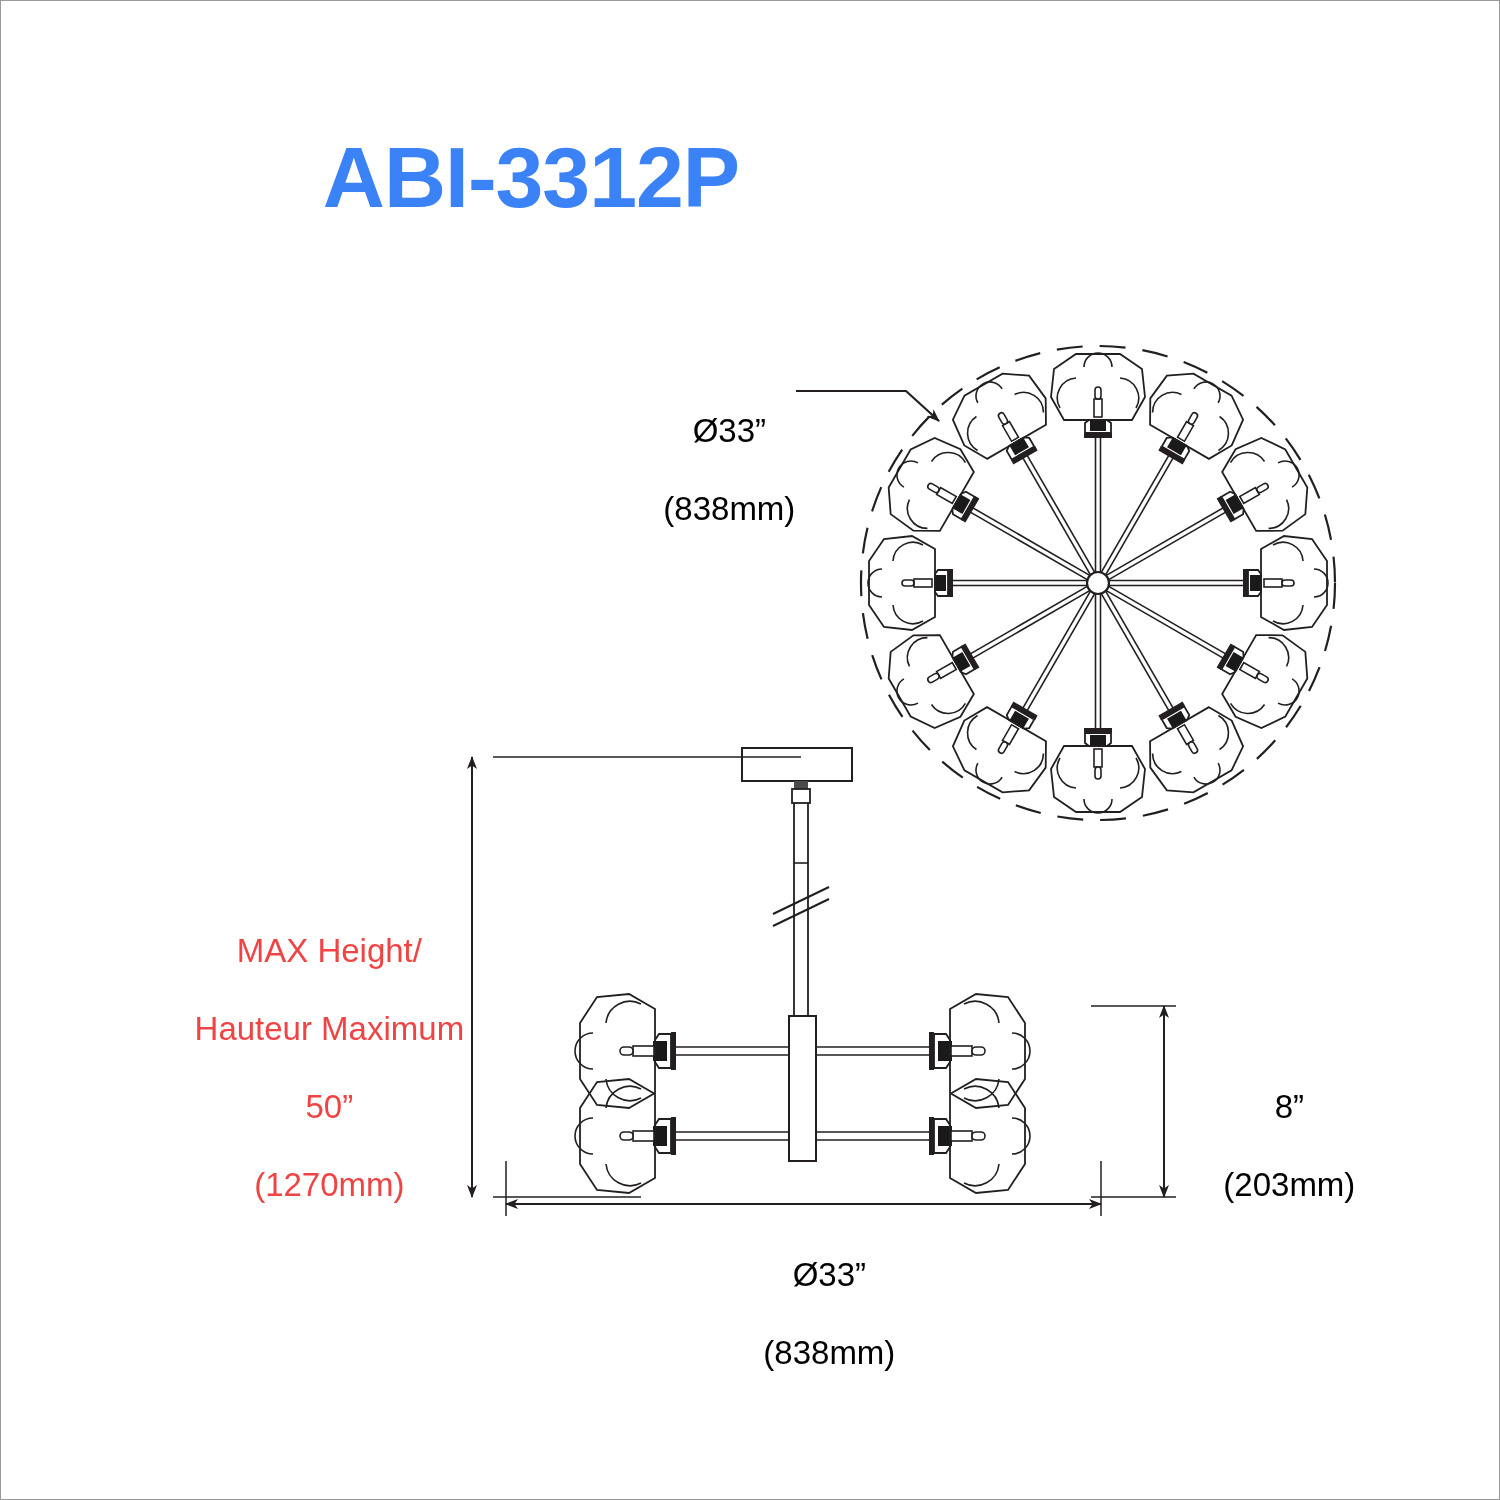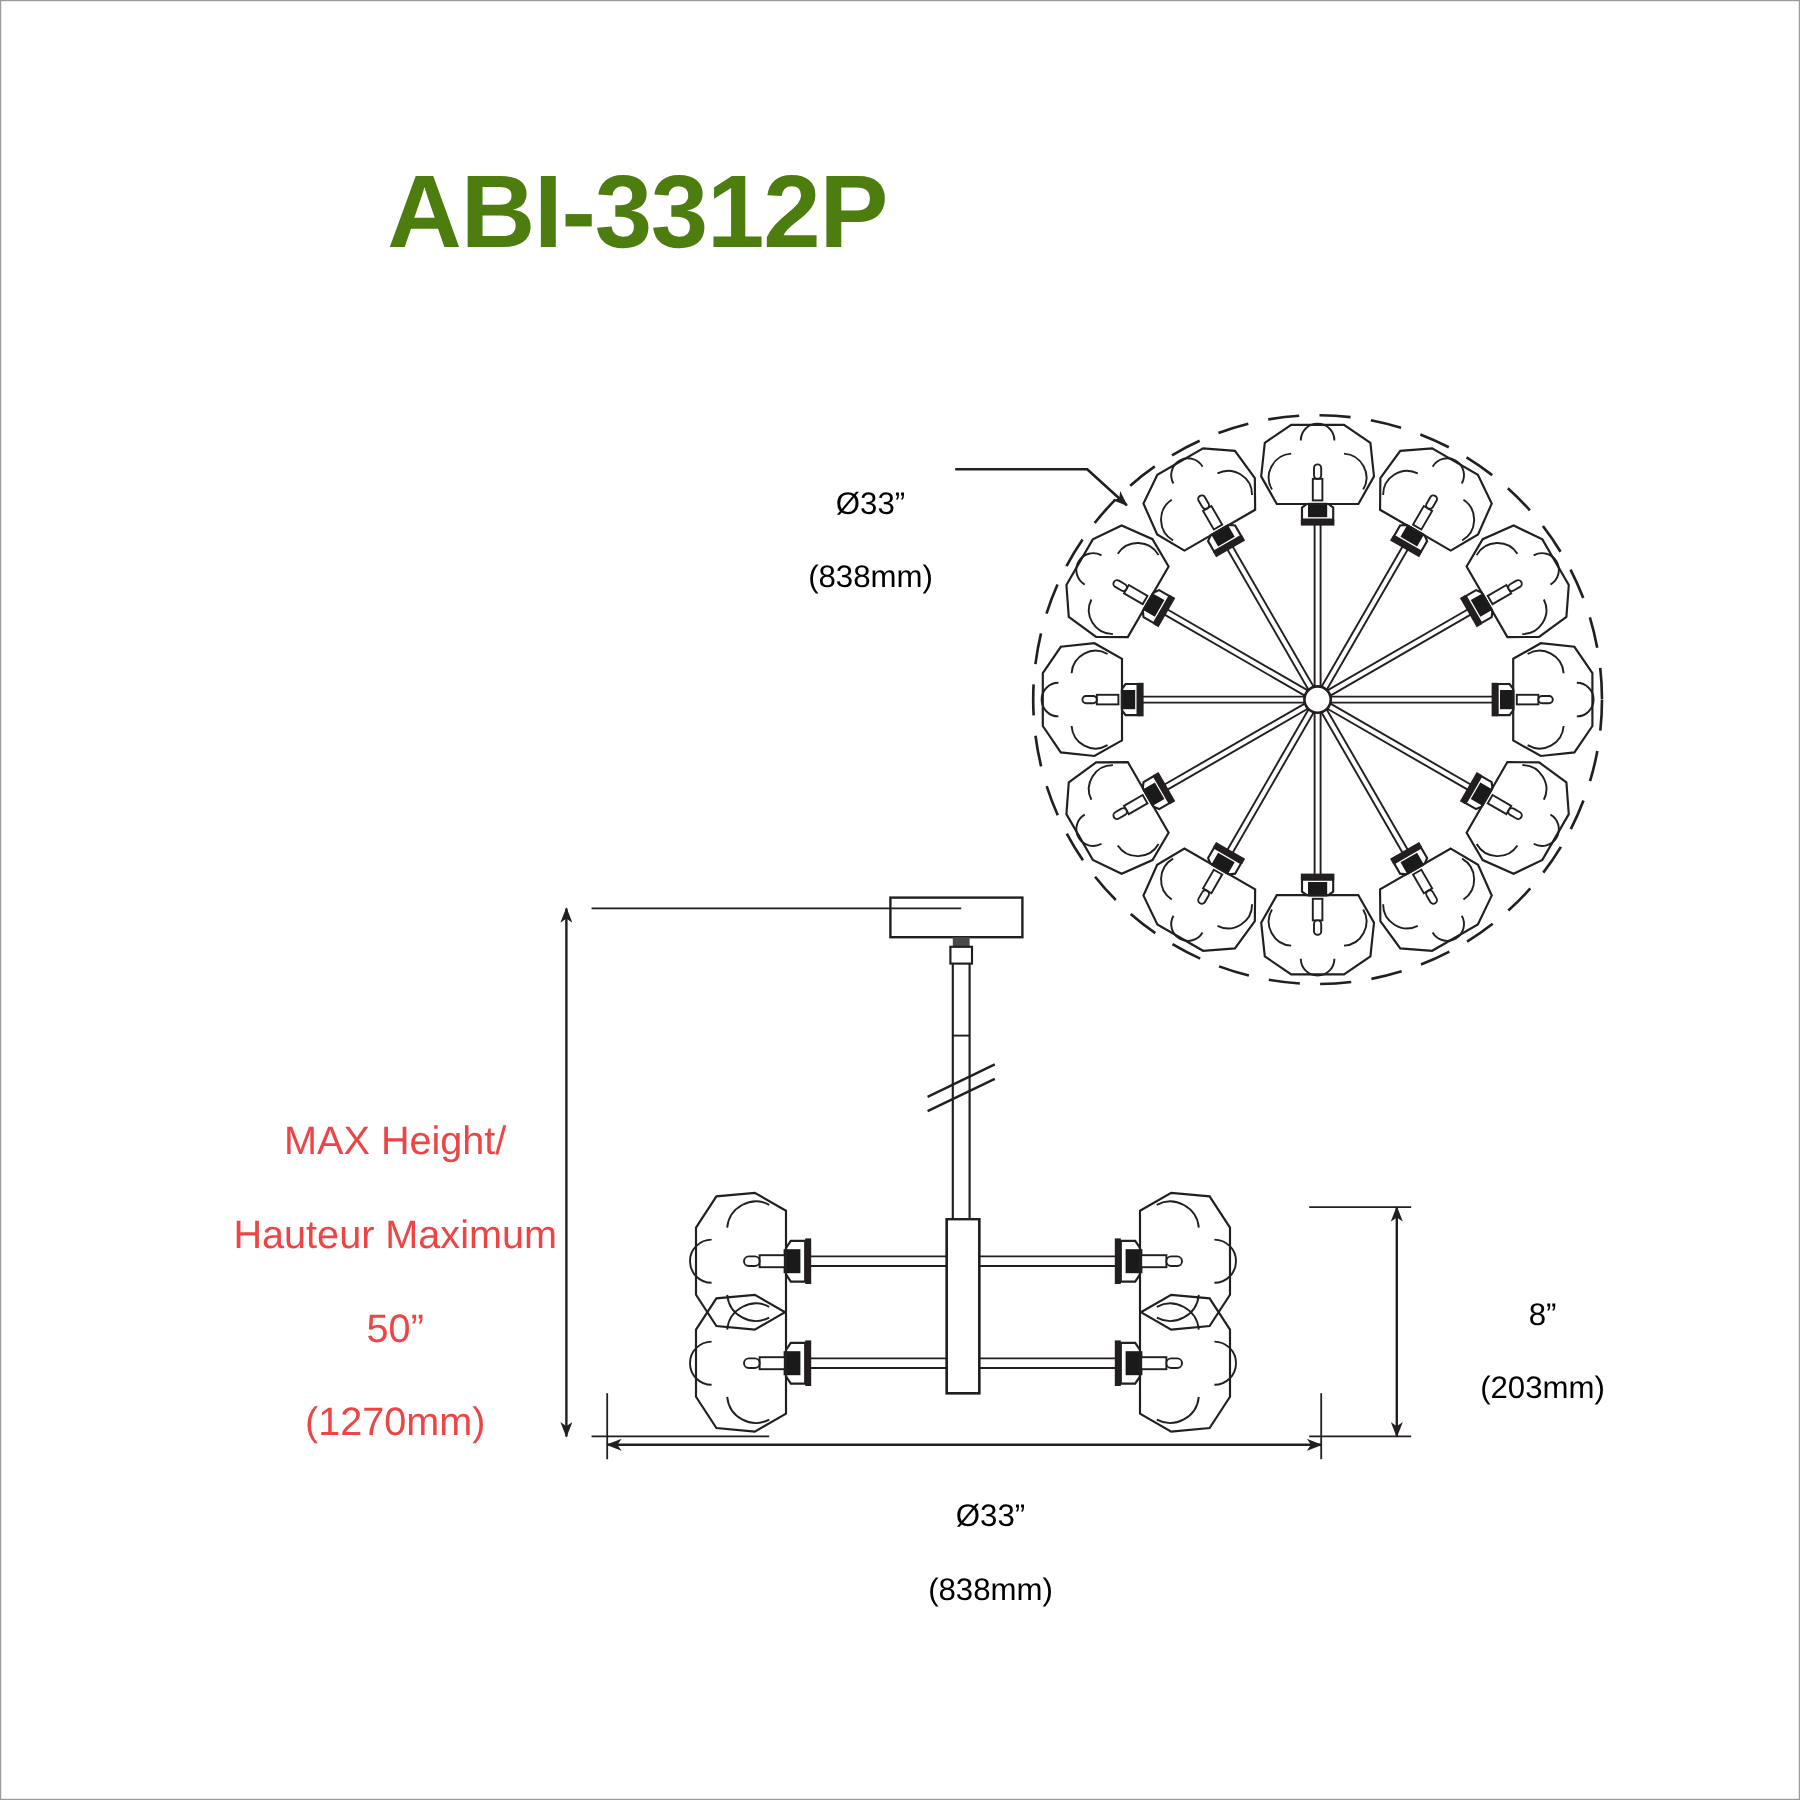--- a/index.html
+++ b/index.html
@@ -24,33 +24,33 @@
     line-height: 1.18;
   }
   #model-title {
     left: 0;
     top: 126px;
     width: 1060px;
     text-align: center;
     font-size: 86px;
     font-weight: 700;
     letter-spacing: -1px;
-    color: #4d7c0f;
+    color: #3b82f6;
   }
   #topview-title {
     left: 860px;
     top: 285px;
     width: 480px;
     text-align: center;
     font-size: 34px;
     font-weight: 400;
     color: #231f20;
   }
   .dim-label {
-    font-size: 26px;
+    font-size: 33px;
     text-align: center;
     color: #000000;
   }
   #dim-top-diameter {
     left: 575px;
     top: 372px;
     width: 270px;
   }
   #dim-max-height {
     left: 140px;

